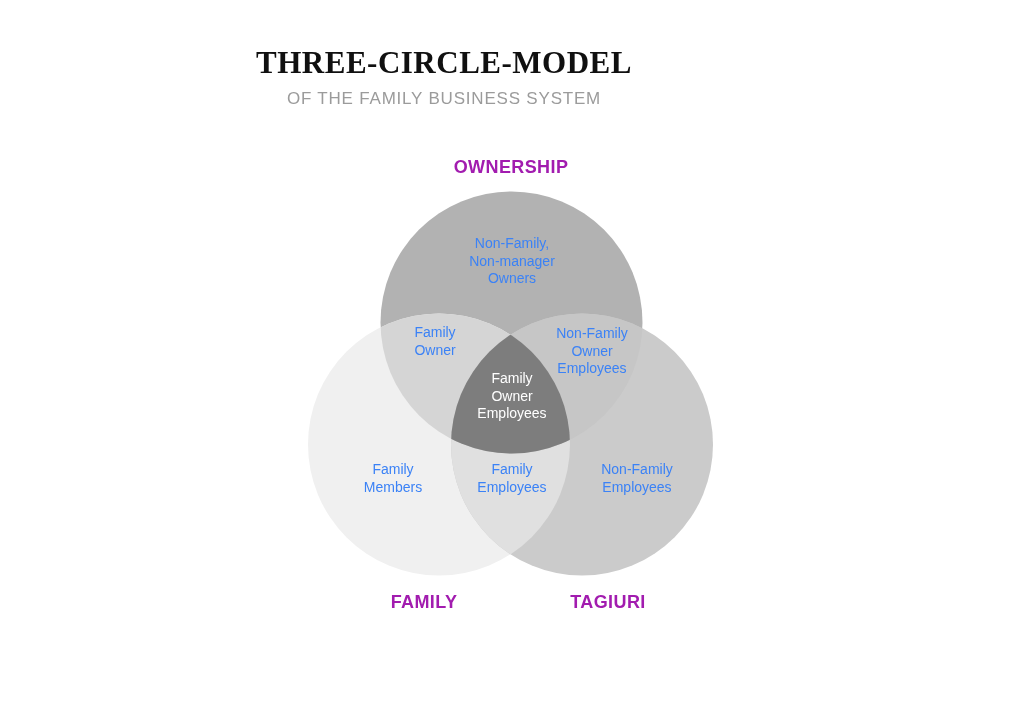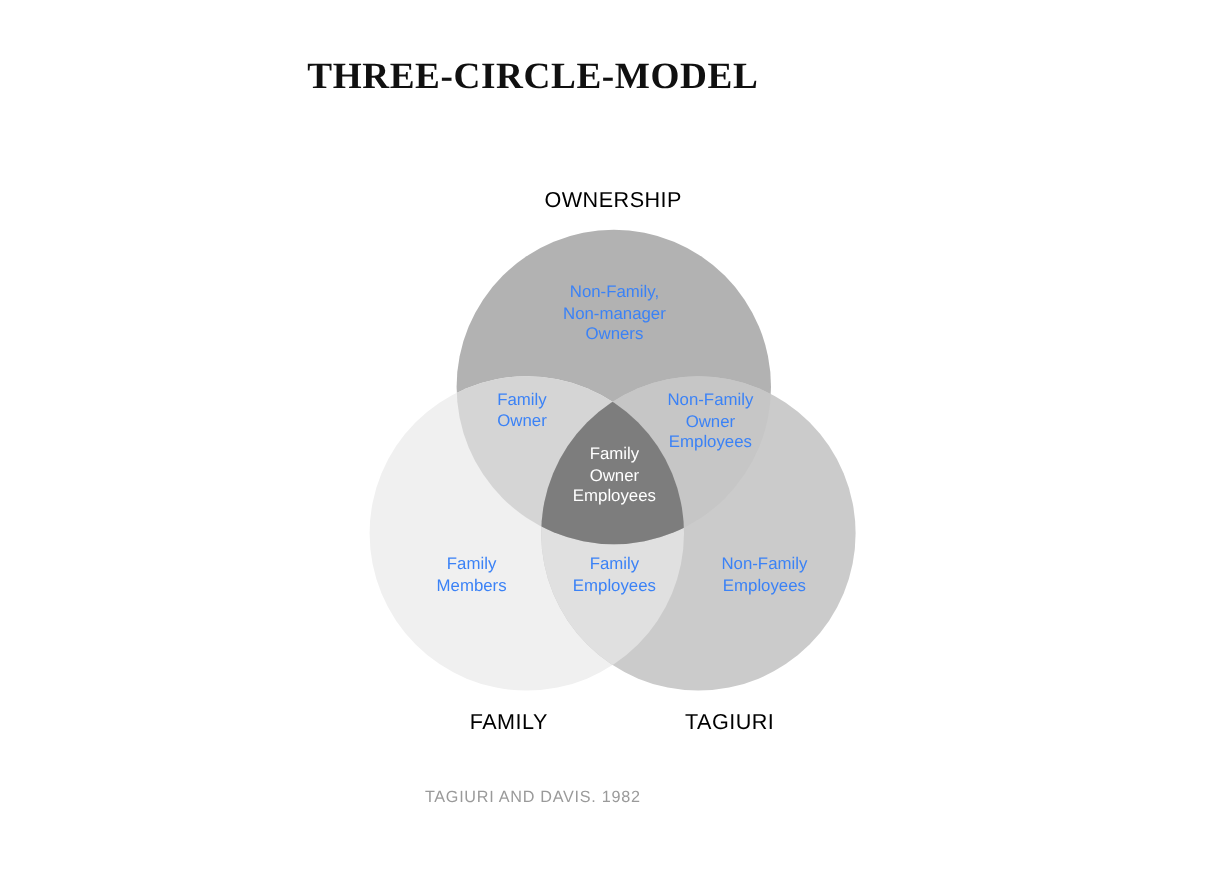--- a/index.html
+++ b/index.html
@@ -12,21 +12,21 @@
     font-family:"Liberation Serif",serif;font-weight:700;font-size:31px;
     letter-spacing:0.5px;color:#101010;
   }
   .subtitle{
     position:absolute;left:0;right:0;top:89px;text-align:center;
     font-size:17px;letter-spacing:0.8px;color:#9b9b9b;
   }
   .venn-svg{position:absolute;left:0;top:0;width:1024px;height:724px;}
   .circle-title{
     position:absolute;transform:translate(-50%,-50%);
-    font-weight:400;font-size:18px;letter-spacing:0.4px;color:#000000;
+    font-weight:700;font-size:18px;letter-spacing:0.4px;color:#a21caf;
     white-space:nowrap;
   }
   .region-label{
     position:absolute;transform:translate(-50%,-50%);text-align:center;
     white-space:pre-line;font-size:14px;font-weight:500;line-height:1.26;
     color:#3b82f6;
   }
   .region-label.light{color:#ffffff;}
   .pos-ownership-title{left:511px;top:167px;}
   .pos-family-title{left:424px;top:602px;}
@@ -42,20 +42,21 @@
     position:absolute;left:0;right:0;top:656px;text-align:center;
     font-size:13.5px;letter-spacing:0.6px;color:#9a9a9a;
   }
 </style>
 </head>
 <body>
 
 <div class="page">
 
   <div class="title">THREE-CIRCLE-MODEL</div>
+  <div class="subtitle">OF THE FAMILY BUSINESS SYSTEM</div>
 
   <svg class="venn-svg" viewBox="0 0 1024 724">
     <defs>
       <clipPath id="clipFamily">
           <circle cx="439" cy="444.5" r="131"></circle>
         </clipPath>
       <clipPath id="clipBusiness">
           <circle cx="582" cy="444.5" r="131"></circle>
         </clipPath>
     </defs>
@@ -88,15 +89,14 @@
   <div class="region-label light pos-center">Family
 Owner
 Employees</div>
   <div class="region-label pos-family-members">Family
 Members</div>
   <div class="region-label pos-family-emp">Family
 Employees</div>
   <div class="region-label pos-nf-emp">Non-Family
 Employees</div>
 
-  <div class="footer">TAGIURI AND DAVIS. 1982</div>
 
 </div>
 
 </body></html>

